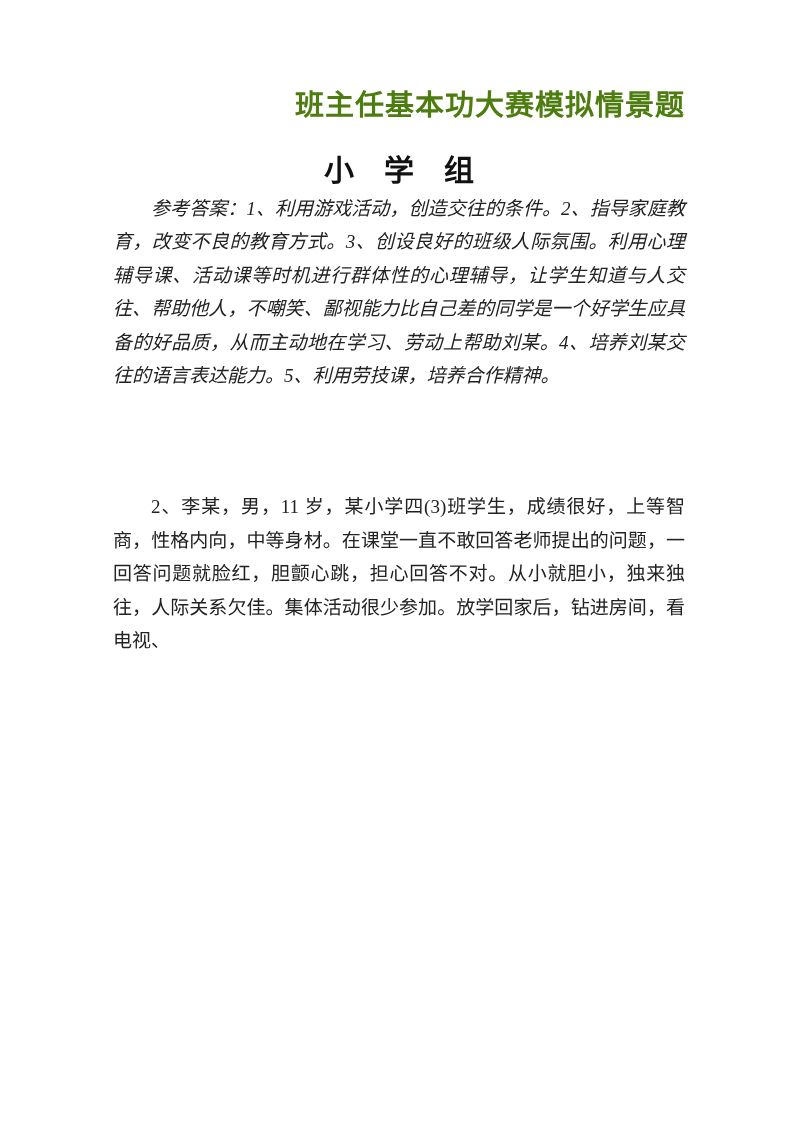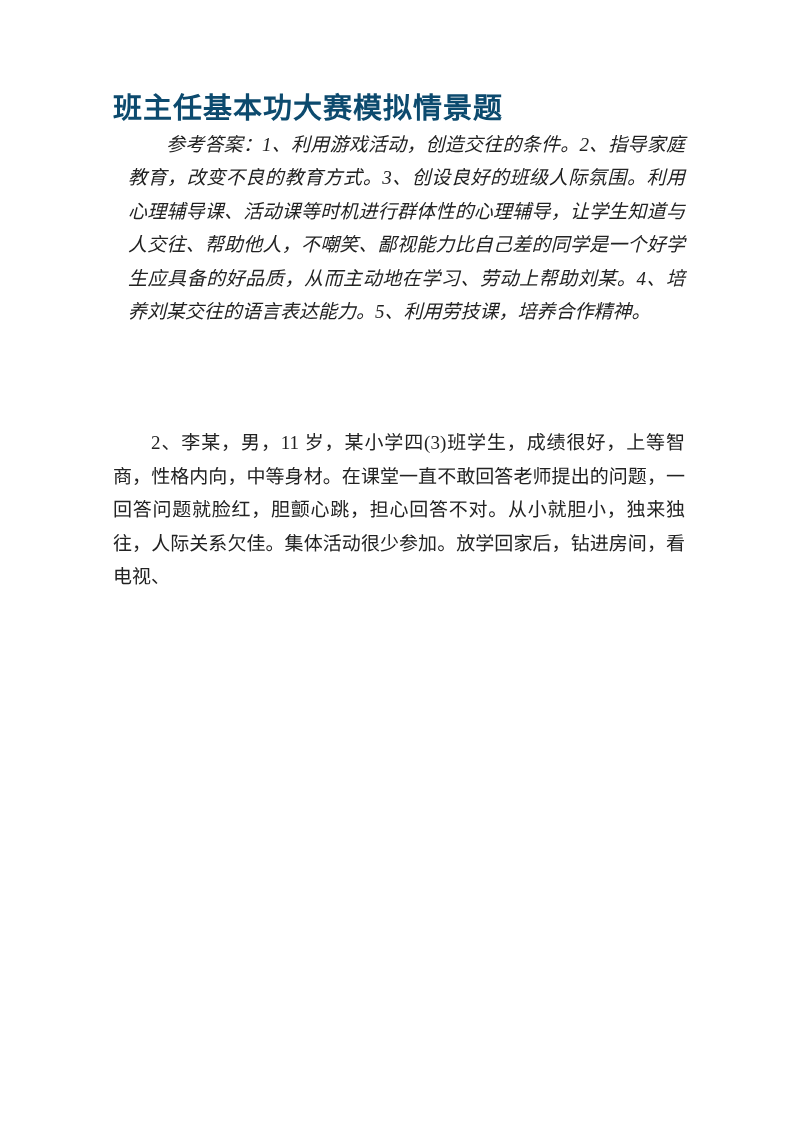--- a/index.html
+++ b/index.html
@@ -13,26 +13,26 @@
     height: 1122px;
     margin: 0 auto;
     background: #ffffff;
     overflow: hidden;
     box-sizing: border-box;
     padding: 88px 108px 0 113px;
     color: #1c1c1c;
   }
   .doc-title {
     margin: 0;
-    font-family: Liberation Sans, sans-serif;
+    font-family: Liberation Mono, monospace;
     font-size: 29px;
     font-weight: bold;
     line-height: 40px;
-    text-align: left;
-    color: #0c4a6e;
+    text-align: right;
+    color: #4d7c0f;
     letter-spacing: 1px;
   }
   .doc-subtitle {
     margin: 22px 0 0 0;
     font-family: "Liberation Sans", "DejaVu Sans", sans-serif;
     font-size: 30px;
     font-weight: bold;
     line-height: 42px;
     text-align: center;
     color: #111111;
@@ -47,32 +47,32 @@
   }
   p.para {
     margin: 0;
     text-indent: 2em;
   }
   p.first-para {
     margin-top: 46px;
   }
   p.answer-para {
     font-style: italic;
-    margin-left: 15px;
   }
   p.question2-para {
     margin-top: 98px;
   }
 </style>
 </head>
 <body>
 
 <div class="page">
   <h1 class="doc-title">班主任基本功大赛模拟情景题</h1>
 
+  <h2 class="doc-subtitle">小　学　组</h2>
 
   <div class="body-text">
 
 
     <p class="para answer-para">参考答案：1、利用游戏活动，创造交往的条件。2、指导家庭教育，改变不良的教育方式。3、创设良好的班级人际氛围。利用心理辅导课、活动课等时机进行群体性的心理辅导，让学生知道与人交往、帮助他人，不嘲笑、鄙视能力比自己差的同学是一个好学生应具备的好品质，从而主动地在学习、劳动上帮助刘某。4、培养刘某交往的语言表达能力。5、利用劳技课，培养合作精神。</p>
 
     <p class="para question2-para">2、李某，男，11 岁，某小学四(3)班学生，成绩很好，上等智商，性格内向，中等身材。在课堂一直不敢回答老师提出的问题，一回答问题就脸红，胆颤心跳，担心回答不对。从小就胆小，独来独往，人际关系欠佳。集体活动很少参加。放学回家后，钻进房间，看电视、</p>
   </div>
 </div>
 

